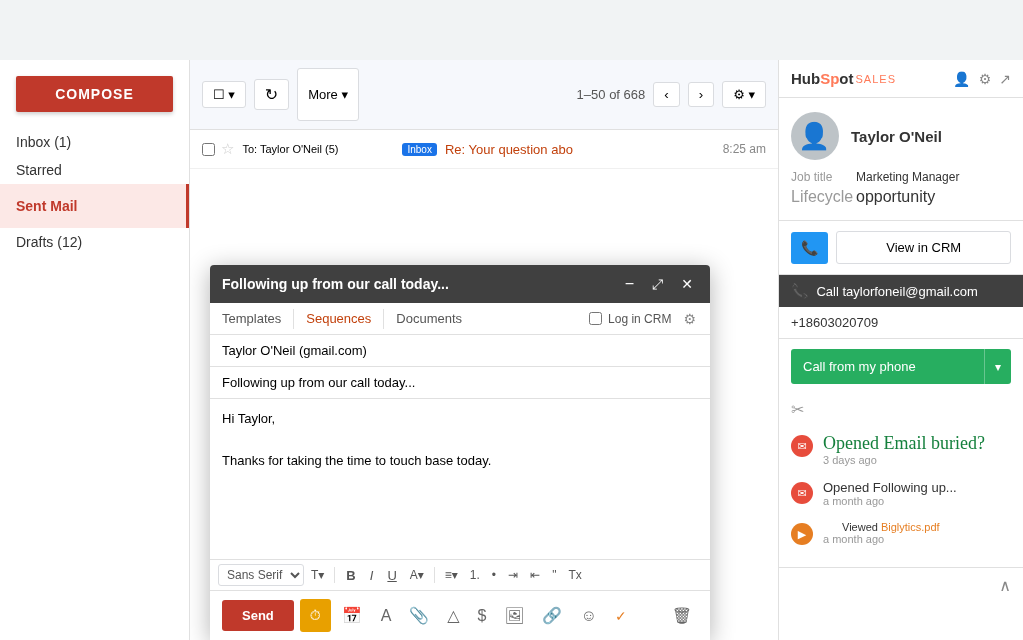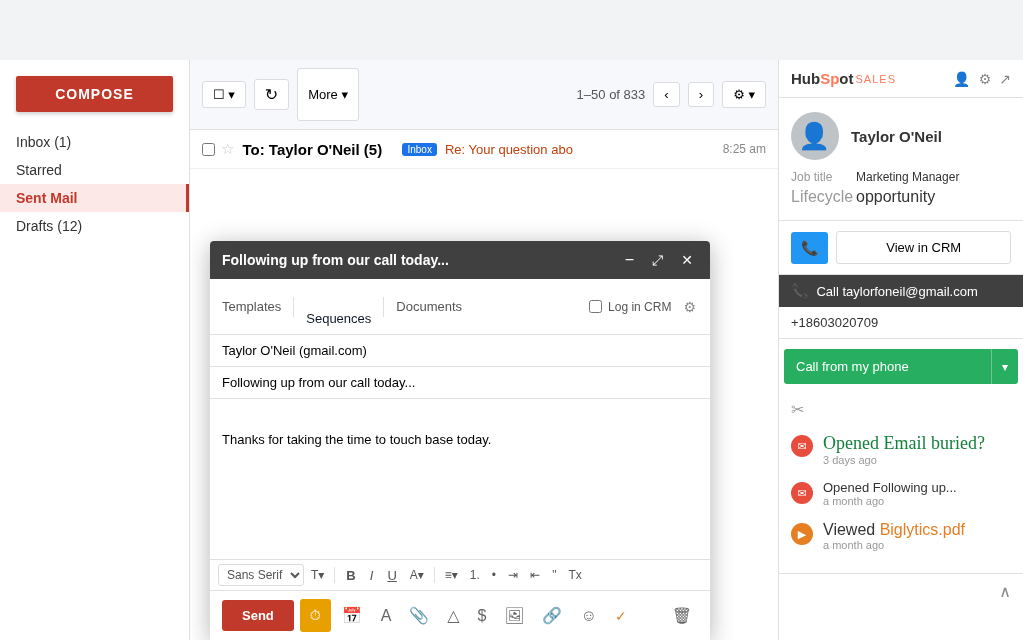--- a/index.html
+++ b/index.html
@@ -16,58 +16,58 @@
   <div style="width:190px; background:#fff; padding:8px 0; flex-shrink:0; border-right:1px solid #e0e0e0;">
     <div style="margin:8px 16px 16px;text-decoration:underline;">
       <button style="background:#c0392b;color:#fff;border:none;padding:10px 24px;font-size:14px;font-weight:bold;letter-spacing:1px;cursor:pointer;border-radius:2px;width:100%;box-shadow:0 2px 4px rgba(0,0,0,0.2);">COMPOSE</button>
     </div>
     <div style="padding:6px 16px;cursor:pointer;color:#333;font-size:14px;">
       <span>Inbox (1)</span>
     </div>
     <div style="padding:6px 16px;cursor:pointer;color:#333;font-size:14px;">
       <span>Starred</span>
     </div>
-    <div style="padding:6px 16px;cursor:pointer;color:#c0392b;font-weight:bold;font-size:14px;background:#fce8e6;border-right:3px solid #c0392b;">
+    <div style="padding:14px 16px;cursor:pointer;color:#c0392b;font-weight:bold;font-size:14px;background:#fce8e6;border-right:3px solid #c0392b;">
       <span>Sent Mail</span>
     </div>
     <div style="padding:6px 16px;cursor:pointer;color:#333;font-size:14px;">
       <span>Drafts (12)</span>
     </div>
   </div>
 
   <div style="flex:1;display:flex;flex-direction:column;background:#fff;overflow:hidden;position:relative;">
 
     <div style="display:flex;align-items:center;padding:8px 12px;border-bottom:1px solid #e0e0e0;background:#f6f8fc;gap:8px;">
       <button style="border:1px solid #dadce0;background:#fff;padding:5px 10px;border-radius:3px;cursor:pointer;font-size:13px;">
         <span>☐ ▾</span>
       </button>
       <button style="border:1px solid #dadce0;background:#fff;padding:5px 10px;border-radius:3px;cursor:pointer;font-size:16px;">
         <span>↻</span>
       </button>
       <button style="border:1px solid #dadce0;background:#fff;padding:18px 10px;border-radius:3px;cursor:pointer;font-size:13px;">
         <span>More ▾</span>
       </button>
       <div style="margin-left:auto;display:flex;align-items:center;gap:8px;">
-        <span style="font-size:13px;color:#555;">1–50 of 833</span>
+        <span style="font-size:13px;color:#555;">1–50 of 668</span>
         <button style="border:1px solid #dadce0;background:#fff;padding:4px 10px;border-radius:3px;cursor:pointer;">
           <span>‹</span>
         </button>
         <button style="border:1px solid #dadce0;background:#fff;padding:4px 10px;border-radius:3px;cursor:pointer;">
           <span>›</span>
         </button>
         <button style="border:1px solid #dadce0;background:#fff;padding:5px 10px;border-radius:3px;cursor:pointer;font-size:13px;">
           <span>⚙ ▾</span>
         </button>
       </div>
     </div>
 
     <div style="display:flex;align-items:center;padding:10px 12px;border-bottom:1px solid #f0f0f0;cursor:pointer;background:#fff;">
       <input type="checkbox" style="margin-right: 6px;">
       <span style="color:#ccc;margin-right:8px;font-size:15px;">☆</span>
-      <span style="font-weight:bold;width:160px;flex-shrink:0;font-size:15px;overflow:hidden;white-space:nowrap;">To: Taylor O'Neil (5)</span>
+      <span style="font-weight:normal;width:160px;flex-shrink:0;font-size:11px;overflow:hidden;white-space:nowrap;">To: Taylor O'Neil (5)</span>
       <span style="background:#1a73e8;color:#fff;font-size:10px;padding:1px 5px;border-radius:3px;margin-right:8px;white-space:nowrap;">Inbox</span>
       <span style="flex:1;font-size:13px;overflow:hidden;white-space:nowrap;text-overflow:ellipsis;color:#c2410c;">Re: Your question abo</span>
       <span style="color:#888;font-size:12px;margin-left:8px;">8:25 am</span>
     </div>
 
     <div style="flex:1;"></div>
 
     <div style="position:absolute;bottom:0;left:20px;width:500px;background:#fff;border-radius:4px 4px 0 0;box-shadow:0 4px 24px rgba(0,0,0,0.3);z-index:100;">
 
       <div style="background:#404040;color:#fff;padding:8px 12px;border-radius:4px 4px 0 0;display:flex;align-items:center;">
@@ -83,21 +83,21 @@
             <span>✕</span>
           </button>
         </div>
       </div>
 
       <div style="display:flex;border-bottom:1px solid #e0e0e0;background:#fff;align-items:center;">
         <div style="padding:8px 12px;font-size:13px;color:#555;cursor:pointer;">
           <span>Templates</span>
         </div>
         <div style="width:1px;background:#e0e0e0;height:20px;"></div>
-        <div style="padding:8px 12px;font-size:13px;color:#0f172a;cursor:pointer;margin-top:24px;">
+        <div style="padding:8px 12px;font-size:13px;color:#c2410c;cursor:pointer;">
           <span>Sequences</span>
         </div>
         <div style="width:1px;background:#e0e0e0;height:20px;"></div>
         <div style="padding:8px 12px;font-size:13px;color:#555;cursor:pointer;">
           <span>Documents</span>
         </div>
         <div style="margin-left:auto;display:flex;align-items:center;padding:0 8px;gap:6px;">
           <input type="checkbox" style="">
           <span style="font-size:12px;color:#555;">Log in CRM</span>
           <button style="background:none;border:none;color:#888;cursor:pointer;padding:4px 6px;font-size:14px;">⚙</button>
@@ -106,20 +106,21 @@
 
       <div style="display:flex;align-items:center;border-bottom:1px solid #e0e0e0;padding:8px 12px;">
         <input style="border: none; outline: none; flex: 1 1 0%; font-size: 13px;" value="Taylor O'Neil (gmail.com)">
       </div>
 
       <div style="display:flex;align-items:center;border-bottom:1px solid #e0e0e0;padding:8px 12px;">
         <input style="border: none; outline: none; flex: 1 1 0%; font-size: 13px;" value="Following up from our call today...">
       </div>
 
       <div style="padding: 10px 12px; min-height: 160px; font-size: 13px; line-height: 1.6; outline: none;" contenteditable="true">
+        <p>Hi Taylor,</p>
         <br>
         <p>Thanks for taking the time to touch base today.</p>
       </div>
 
       <div style="display:flex;align-items:center;border-top:1px solid #e0e0e0;padding:4px 8px;gap:2px;flex-wrap:wrap;">
         <select style="border:1px solid #dadce0;border-radius:3px;padding:2px 4px;font-size:12px;color:#555;background:#fff;cursor:pointer;">
           <option>Sans Serif</option>
         </select>
         <button style="background:none;border:none;cursor:pointer;padding:3px 5px;color:#555;font-size:12px;">T▾</button>
         <span style="width:1px;background:#e0e0e0;height:16px;margin:0 3px;"></span>
@@ -190,21 +191,21 @@
       <button style="flex:1;border:1px solid #dadce0;background:#fff;padding:8px;border-radius:3px;cursor:pointer;font-size:13px;text-align:center;">View in CRM</button>
     </div>
 
     <div style="background:#404040;color:#fff;padding:8px 12px;font-size:13px;display:flex;align-items:center;gap:8px;">
       <span style="font-size:14px;">📞</span>
       <span>Call taylorfoneil@gmail.com</span>
     </div>
 
     <div style="padding:8px 12px;font-size:13px;color:#333;border-bottom:1px solid #e0e0e0;">+18603020709</div>
 
-    <div style="display:flex;align-items:stretch;margin:10px 5px;border-radius:3px;overflow:hidden;">
+    <div style="display:flex;align-items:stretch;margin:10px 12px;border-radius:3px;overflow:hidden;">
       <button style="background:#27ae60;color:#fff;border:none;flex:1;padding:10px 12px;font-size:13px;cursor:pointer;text-align:left;">Call from my phone</button>
       <button style="background:#27ae60;color:#fff;border:none;border-left:1px solid rgba(255,255,255,0.3);padding:10px 10px;cursor:pointer;font-size:12px;">
         <span>▾</span>
       </button>
     </div>
 
     <div style="padding:6px 12px;display:flex;align-items:center;">
       <span style="color:#999;font-size:16px;">✂</span>
     </div>
 
@@ -219,21 +220,21 @@
       <div style="display:flex;align-items:flex-start;gap:10px;margin-bottom:14px;">
         <div style="width:22px;height:22px;border-radius:50%;background:#e74c3c;display:flex;align-items:center;justify-content:center;font-size:11px;color:#fff;flex-shrink:0;margin-top:2px;">✉</div>
         <div>
           <div style="font-size:13px;color:#333;">Opened Following up...</div>
           <div style="font-size:11px;color:#999;">a month ago</div>
         </div>
       </div>
       <div style="display:flex;align-items:flex-start;gap:10px;margin-bottom:14px;">
         <div style="width:22px;height:22px;border-radius:50%;background:#e67e22;display:flex;align-items:center;justify-content:center;font-size:11px;color:#fff;flex-shrink:0;margin-top:2px;">▶</div>
         <div>
-          <div style="font-size:16px;color:#333;">Viewed <a href="#" style="color:#e67e22;text-decoration:none;">Biglytics.pdf</a></div>
+          <div style="font-size:11px;color:#333;margin-left:19px;">Viewed <a href="#" style="color:#e67e22;text-decoration:none;">Biglytics.pdf</a></div>
           <div style="font-size:11px;color:#999;">a month ago</div>
         </div>
       </div>
     </div>
 
     <div style="padding:8px 12px;display:flex;justify-content:flex-end;border-top:1px solid #e0e0e0;">
       <button style="background:none;border:none;cursor:pointer;color:#888;font-size:16px;">∧</button>
     </div>
 
   </div>

